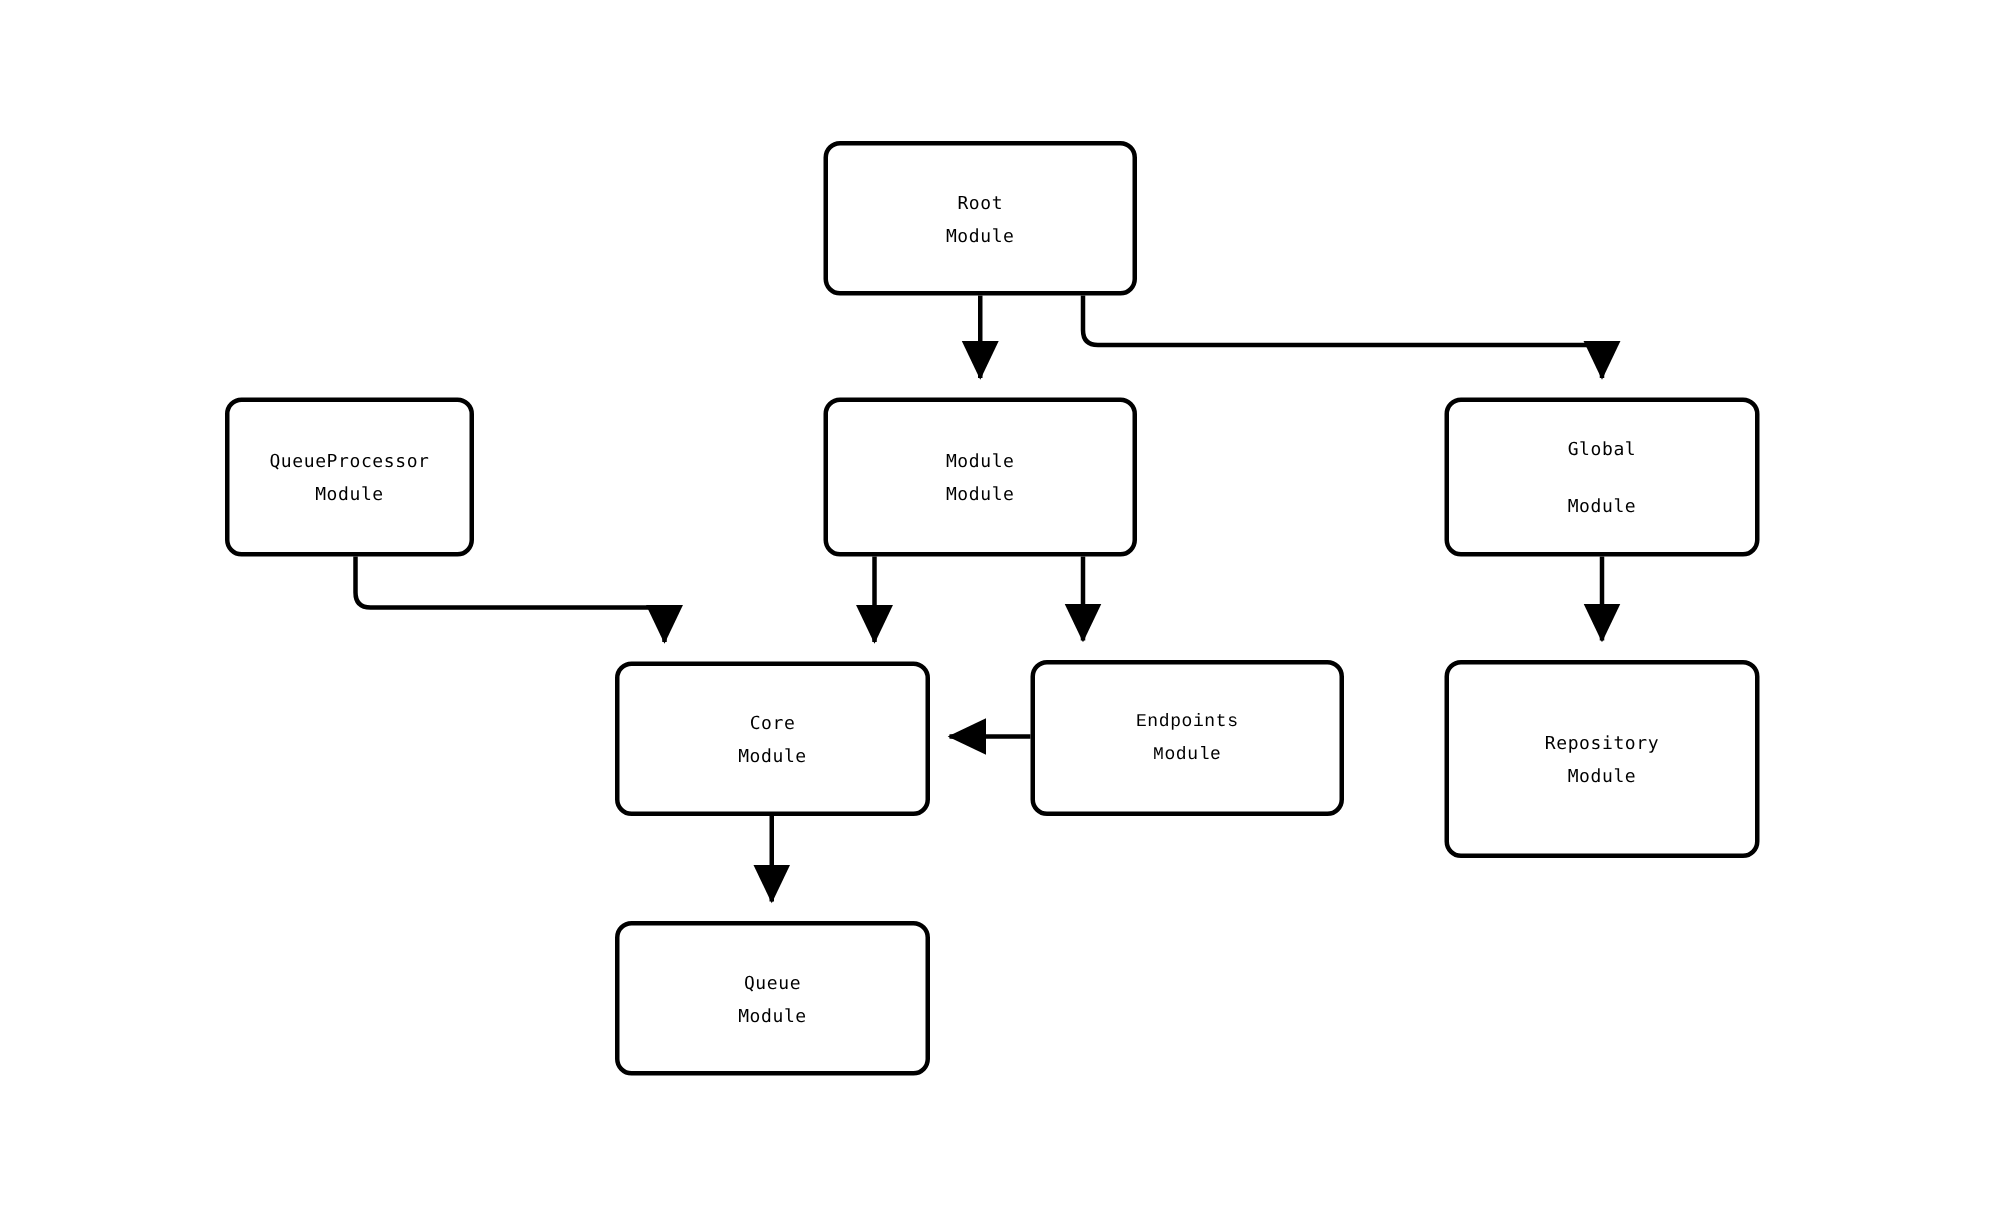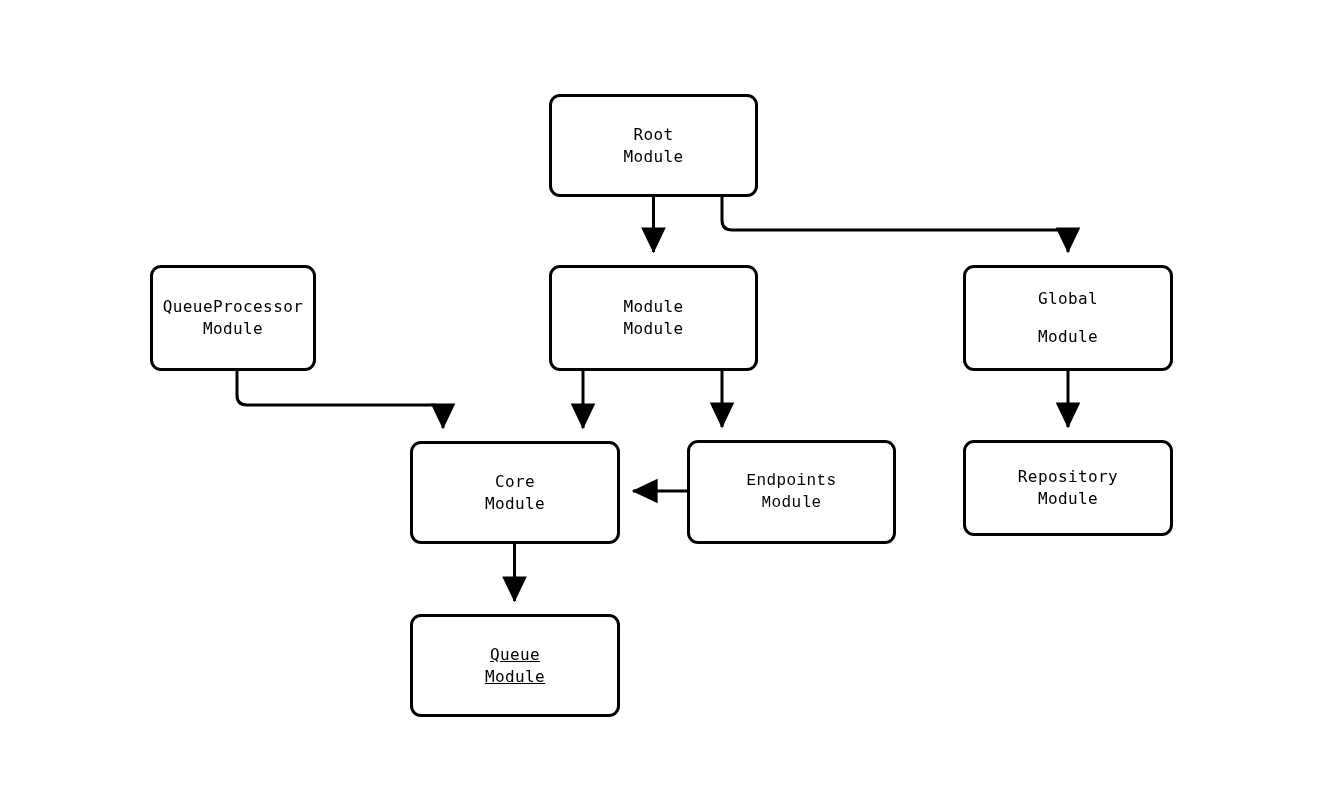--- a/index.html
+++ b/index.html
@@ -28,21 +28,21 @@
     background: #ffffff;
     border: 3px solid #000000;
     border-radius: 11px;
     display: flex;
     flex-direction: column;
     align-items: center;
     justify-content: center;
     z-index: 2;
   }
   .node-line {
-    font-size: 16px;
+    font-size: 12px;
     line-height: 22px;
     color: #000000;
     letter-spacing: 0.4px;
     white-space: pre;
     text-align: center;
   }
 </style>
 </head>
 <body>
 
@@ -90,23 +90,23 @@
   <div class="node" style="left:410px; top:441px; width:210px; height:103px;">
     <div class="node-line">Core</div>
     <div class="node-line">Module</div>
   </div>
 
   <div class="node" style="left:687px; top:440px; width:209px; height:104px;font-family:Liberation Mono, monospace;">
     <div class="node-line">Endpoints</div>
     <div class="node-line">Module</div>
   </div>
 
-  <div class="node" style="left:963px; top:440px; width:210px; height:96px;justify-content:center;">
+  <div class="node" style="left:963px; top:440px; width:210px; height:132px;justify-content:center;">
     <div class="node-line">Repository</div>
     <div class="node-line">Module</div>
   </div>
 
-  <div class="node" style="left:410px; top:614px; width:210px; height:103px;text-decoration:underline;">
+  <div class="node" style="left:410px; top:614px; width:210px; height:103px;">
     <div class="node-line">Queue</div>
     <div class="node-line">Module</div>
   </div>
 
 </div>
 
 </body></html>

